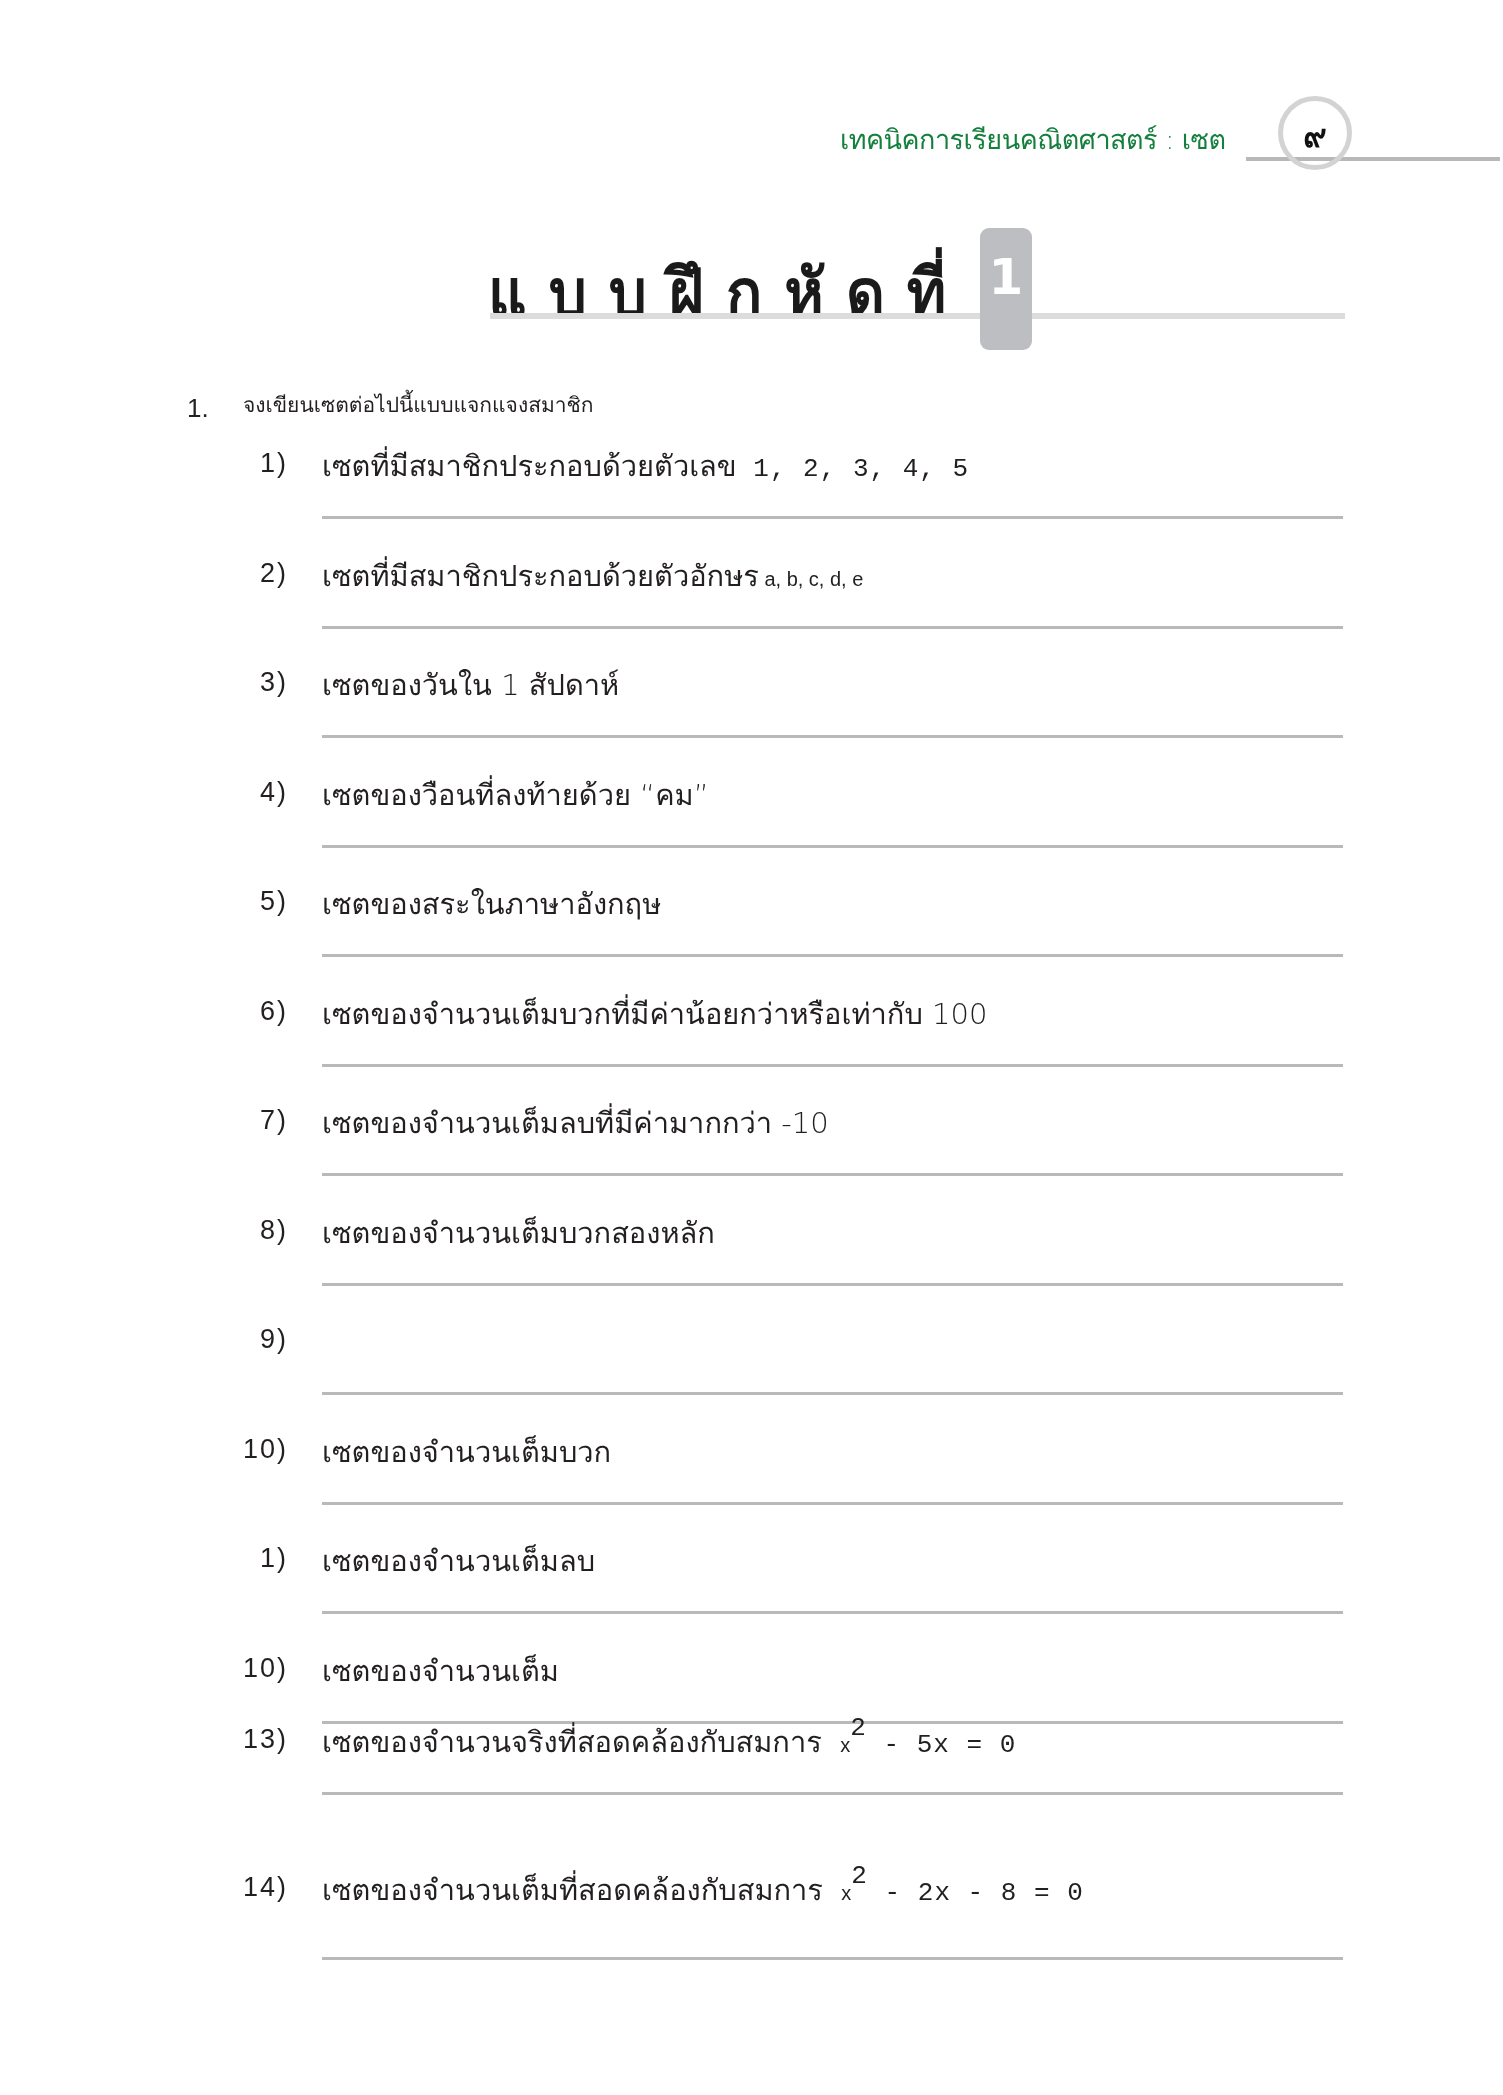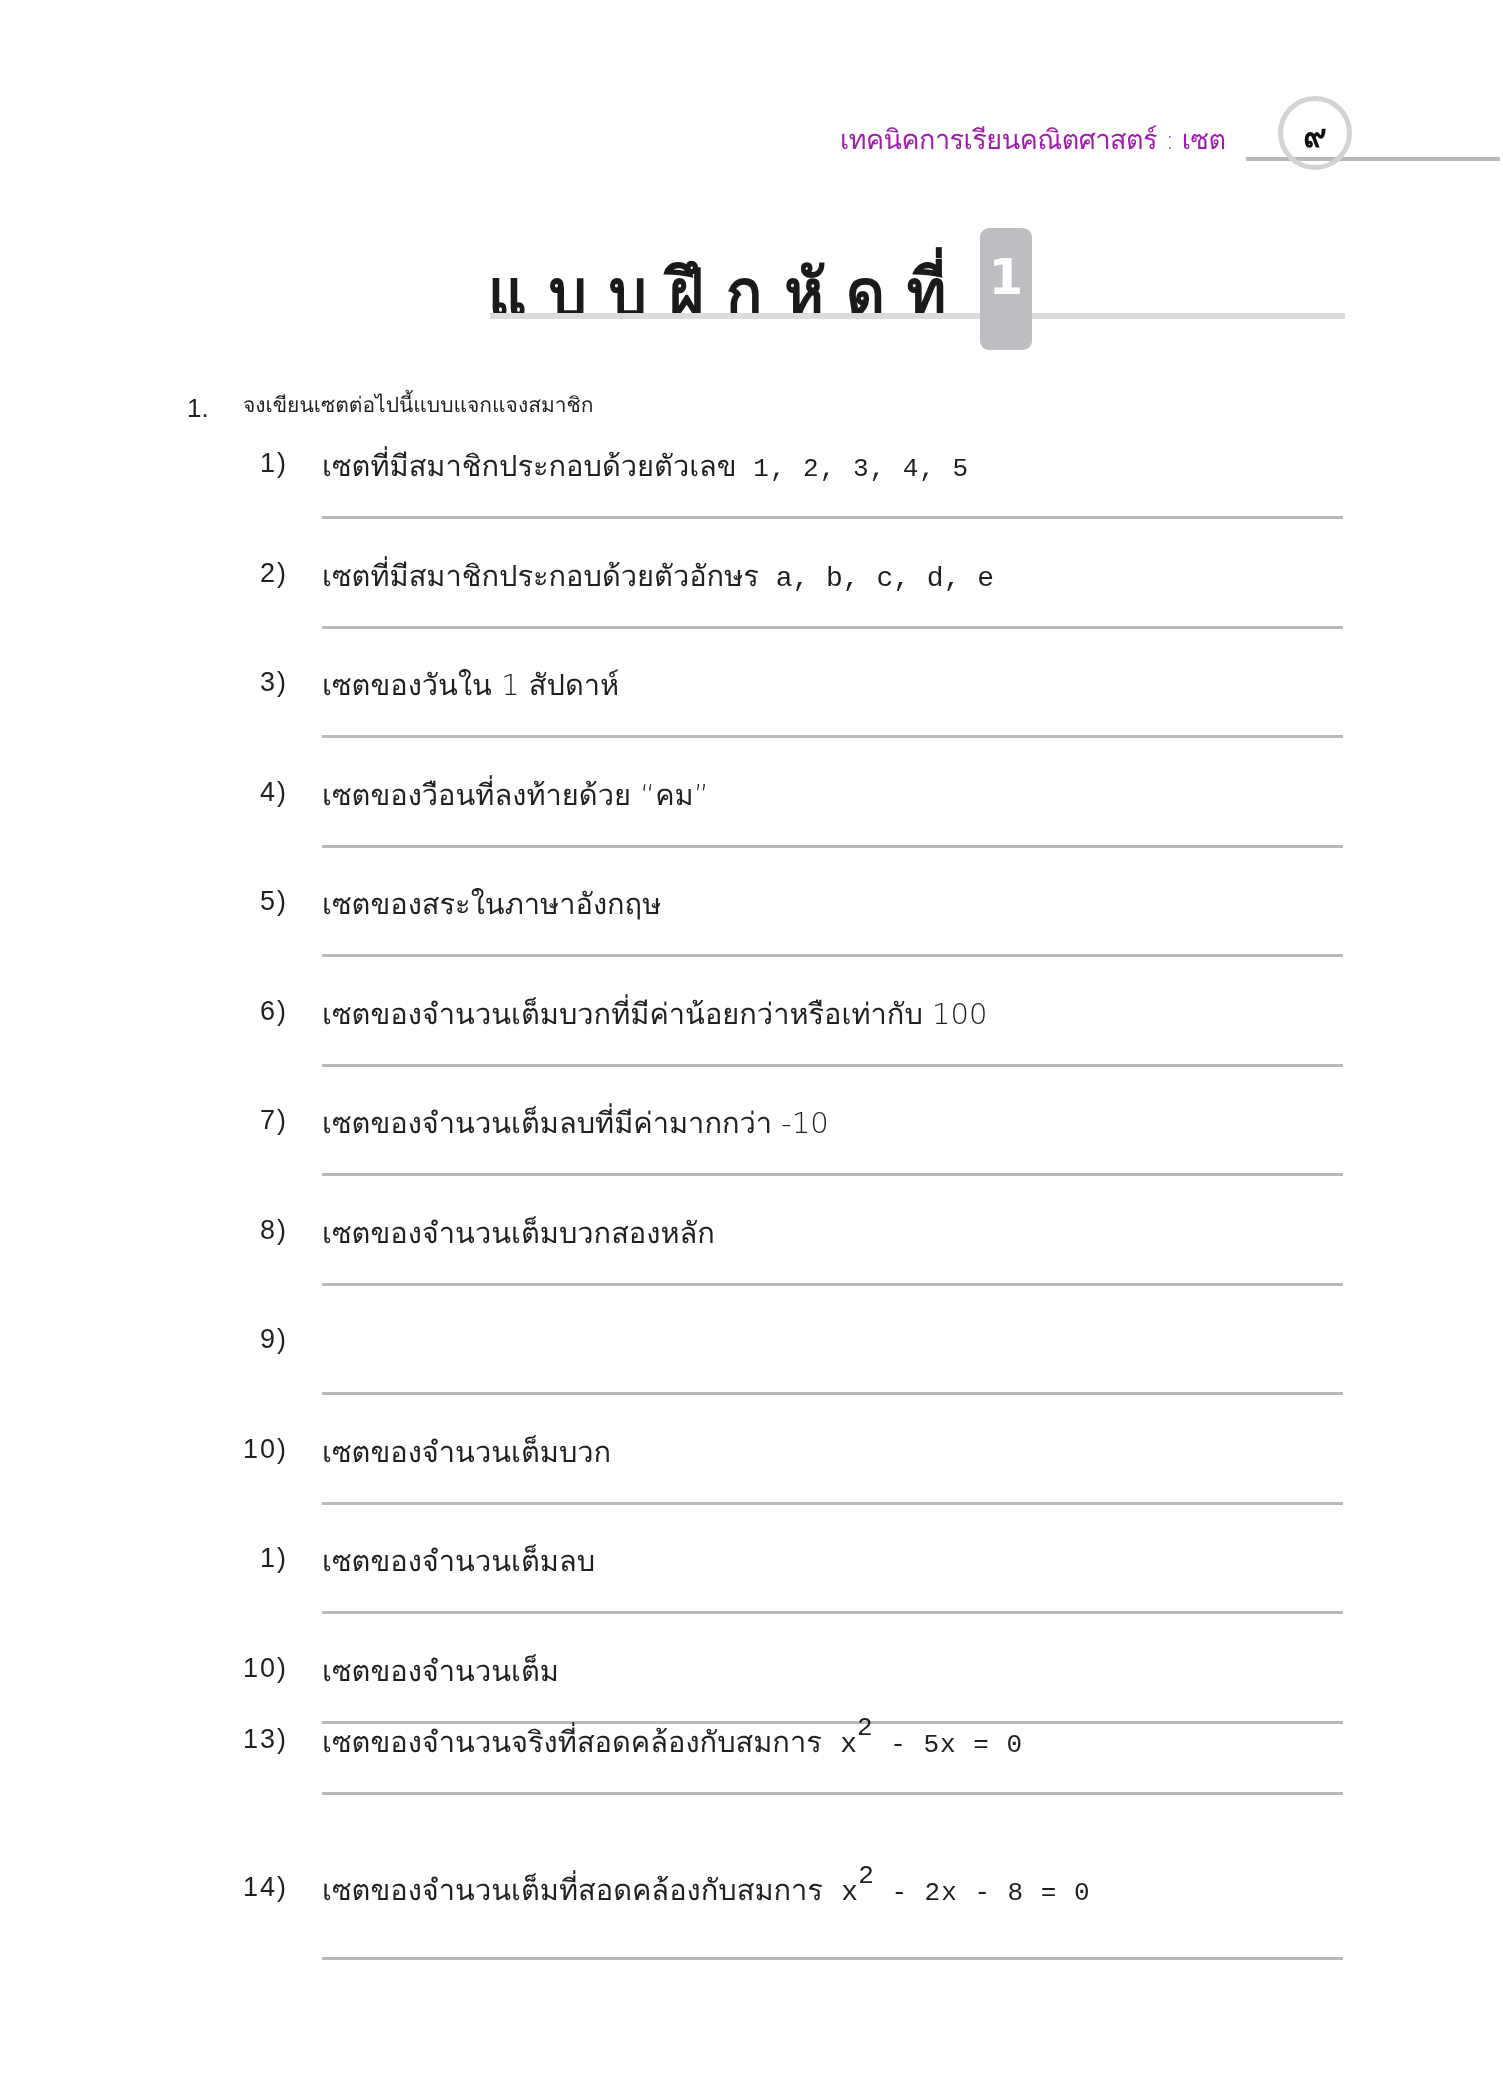--- a/index.html
+++ b/index.html
@@ -1,37 +1,37 @@
 <!DOCTYPE html>
 <html><head>
 <meta charset="utf-8">
 <style>
   html, body { margin: 0; padding: 0; background: #ffffff; }
   body { width: 1503px; height: 2095px; position: relative; overflow: hidden;
          font-family: "DejaVu Sans", "Liberation Sans", sans-serif; color: #231f20; }
   .running-head { position: absolute; left: 840px; top: 118px; font-size: 27px; font-weight: 200;
-                  color: #a21caf; letter-spacing: -0.5px; font-family: "DejaVu Sans", sans-serif; }
+                  color: #15803d; letter-spacing: -0.5px; font-family: "DejaVu Sans", sans-serif; }
   .head-rule { position: absolute; left: 1246px; top: 157px; width: 254px; height: 4px; background: #b8b8b8; }
   .page-circle { position: absolute; left: 1278px; top: 96px; width: 74px; height: 74px; border-radius: 50%;
                  border: 5px solid #d3d3d3; background: transparent; box-sizing: border-box; }
   .page-num { position: absolute; left: 1278px; top: 110px; width: 74px; text-align: center;
               font-size: 32px; font-weight: bold; color: #111; font-family: "DejaVu Sans", sans-serif; }
   .title { position: absolute; left: 488px; top: 240px; font-size: 60px; font-weight: 900;
            letter-spacing: 22px; color: #1a1a1a; font-family: "DejaVu Sans", sans-serif; transform: scaleY(1.1); transform-origin: left top; }
   .title-rule { position: absolute; left: 490px; top: 313px; width: 855px; height: 6px; background: #dcdcdc; }
   .num-box { position: absolute; left: 980px; top: 228px; width: 52px; height: 122px; border-radius: 9px;
              background: #bdbec2; }
   .num-box span { position: absolute; left: 0; top: 20px; width: 52px; text-align: center; font-size: 50px;
                   font-weight: bold; color: #ffffff; font-family: "DejaVu Sans", sans-serif; }
   .q-num { position: absolute; left: 187px; top: 393px; font-size: 26px; font-family: "Liberation Sans", sans-serif; }
   .q-text { position: absolute; left: 243px; top: 388px; font-size: 21px; font-family: "DejaVu Sans", sans-serif; font-weight: 300; }
   .item { position: absolute; left: 0; width: 1503px; height: 110px; }
   .item-label { position: absolute; right: 1215px; top: 0; font-size: 27px; font-family: "Liberation Sans", sans-serif; letter-spacing: 2px; white-space: nowrap; }
   .item-text { position: absolute; left: 322px; top: -5px; font-size: 29px; font-family: "DejaVu Sans", sans-serif; font-weight: 300; white-space: nowrap; }
-  .item-text .latin { font-family: Liberation Mono, monospace; font-size: 28px; }
+  .item-text .latin { font-family: Liberation Sans, sans-serif; font-size: 20px; }
   .item-text .math { font-family: Liberation Mono, monospace; font-size: 26px; letter-spacing: 1px; }
   .item-text sup { font-size: 17px; position: relative; top: -6px; }
   .answer-line { position: absolute; left: 322px; top: 68px; width: 1021px; height: 3px; background: #b9b9b9; }
 </style>
 </head>
 <body>
 
 <div class="running-head">เทคนิคการเรียนคณิตศาสตร์ : เซต</div>
 <div class="head-rule"></div>
 <div class="page-circle"></div>

